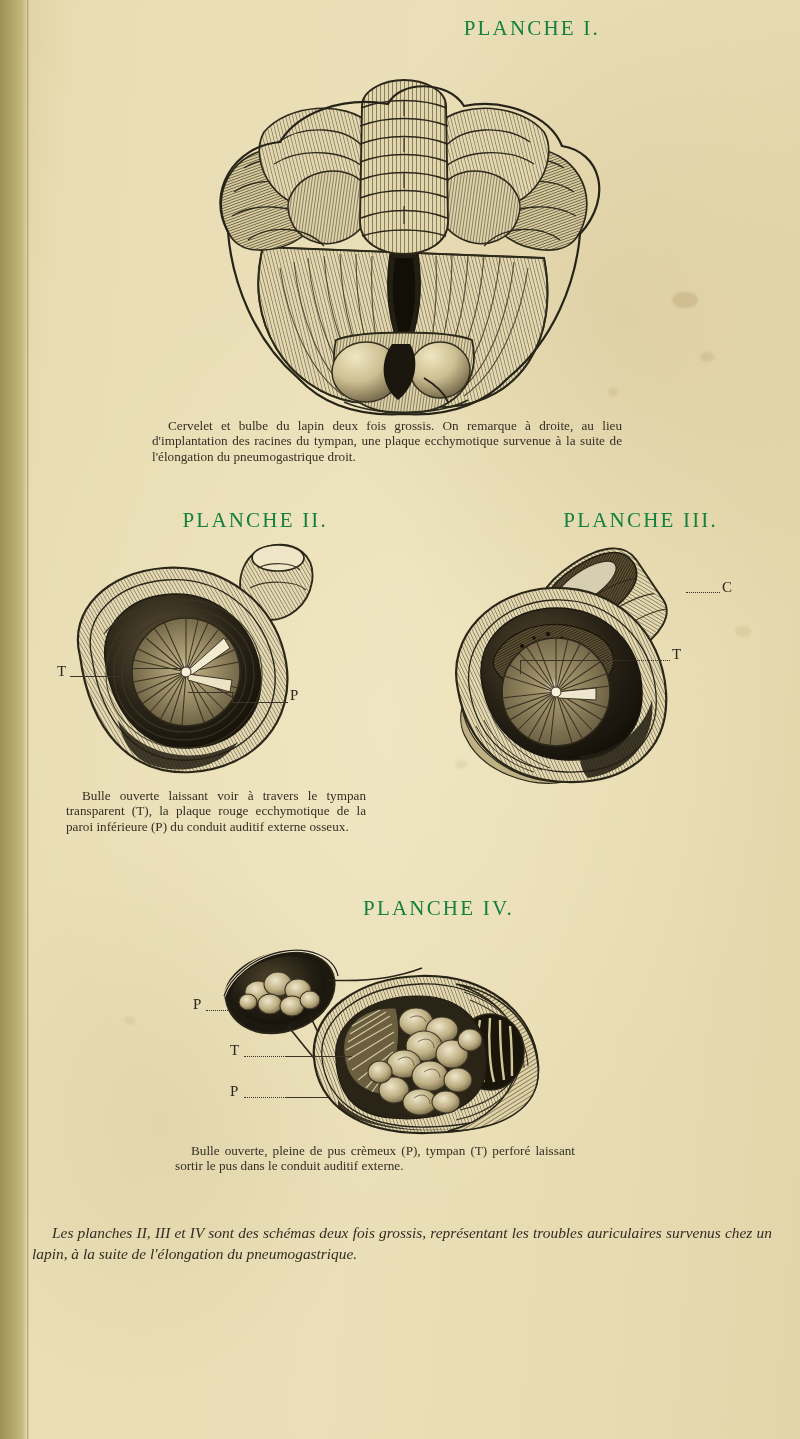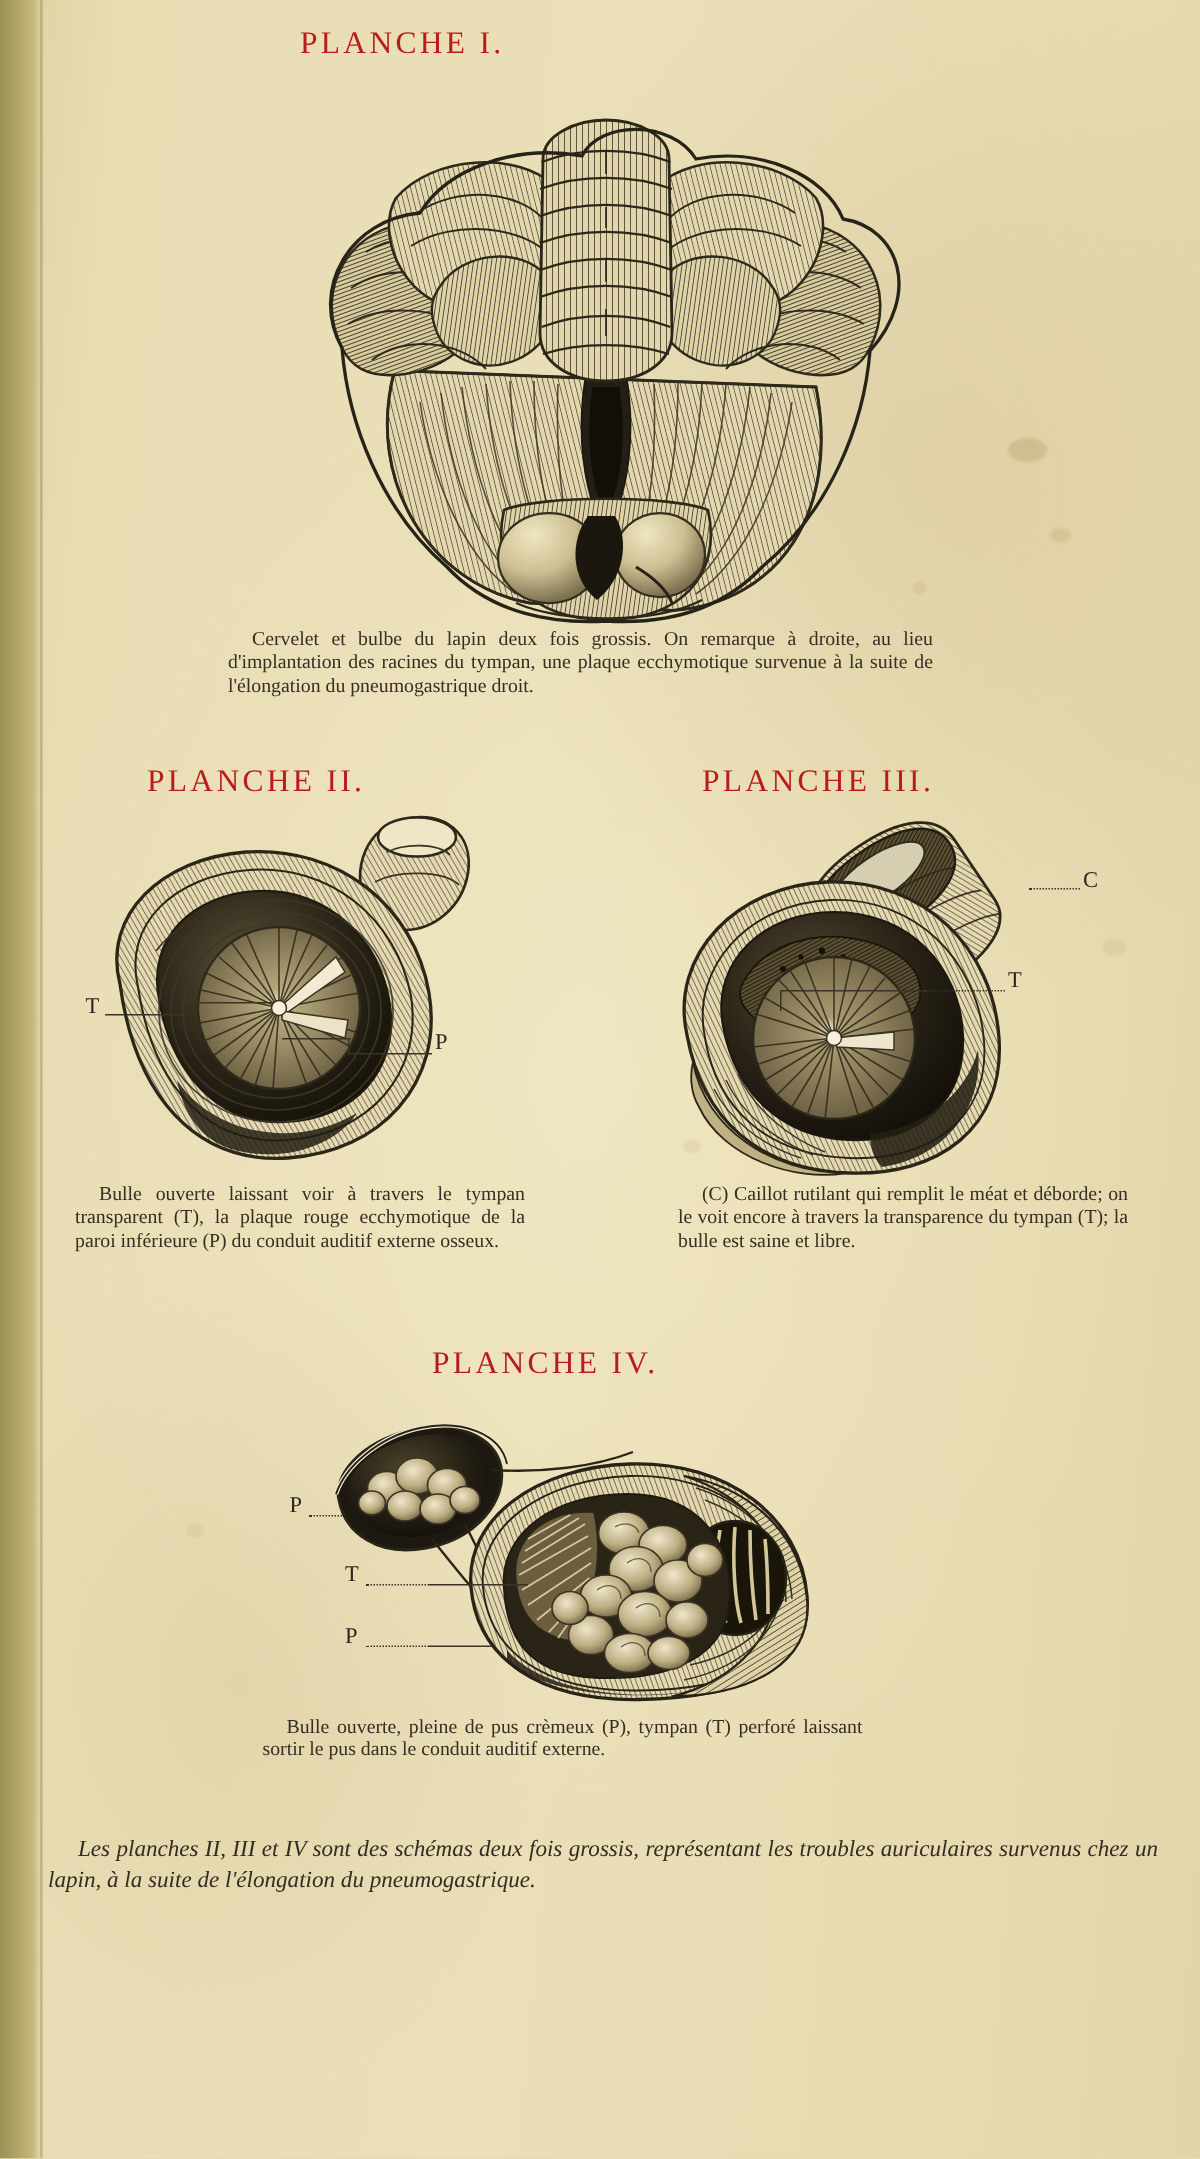--- a/index.html
+++ b/index.html
@@ -52,22 +52,22 @@
     left: 0; top: 0;
     width: 800px;
     height: 1439px;
   }
 
   
   .plate-title {
     position: absolute;
     font-size: 21px;
     letter-spacing: 2.2px;
-    color: #b91c1c;
-    text-align: left;
+    color: #15803d;
+    text-align: right;
     font-family: "Liberation Serif", "DejaVu Serif", serif;
   }
   .caption {
     position: absolute;
     font-size: 13.2px;
     line-height: 15.4px;
     text-align: justify;
     color: #342f24;
     text-indent: 16px;
   }
@@ -344,21 +344,21 @@
   <div class="fig-label" style="left:57px;top:664px;">T</div>
   <div class="leader" style="left:70px;top:676px;width:52px;"></div>
   <div class="leader vert" style="left:122px;top:668px;height:10px;"></div>
   <div class="leader" style="left:122px;top:668px;width:60px;"></div>
 
   <div class="fig-label" style="left:290px;top:688px;">P</div>
   <div class="leader" style="left:232px;top:702px;width:56px;"></div>
   <div class="leader vert" style="left:232px;top:692px;height:11px;"></div>
   <div class="leader" style="left:188px;top:692px;width:46px;"></div>
 
-  <div class="caption" style="left:50px;top:788px;width:300px;">Bulle ouverte laissant voir à travers le tympan transparent (T), la plaque rouge ecchymotique de la paroi inférieure (P) du conduit auditif externe osseux.</div>
+  <div class="caption" style="left:66px;top:788px;width:300px;">Bulle ouverte laissant voir à travers le tympan transparent (T), la plaque rouge ecchymotique de la paroi inférieure (P) du conduit auditif externe osseux.</div>
 
   <div class="fig" style="left:430px;top:540px;">
     <svg width="290" height="250" viewBox="0 0 290 250">
       <defs>
         <pattern id="p3rim" width="3.2" height="3.2" patternUnits="userSpaceOnUse" patternTransform="rotate(-25)">
           <rect width="3.2" height="3.2" fill="#e3d8b0"></rect>
           <line x1="0" y1="0" x2="0" y2="3.2" stroke="#4d4430" stroke-width="0.95"></line>
         </pattern>
         <pattern id="p3clot" width="2.3" height="2.3" patternUnits="userSpaceOnUse" patternTransform="rotate(62)">
           <rect width="2.3" height="2.3" fill="#5a4f33"></rect>
@@ -455,21 +455,20 @@
   </div>
 
   <div class="fig-label" style="left:722px;top:580px;">C</div>
   <div class="leader dotted" style="left:686px;top:592px;width:34px;"></div>
 
   <div class="fig-label" style="left:672px;top:647px;">T</div>
   <div class="leader dotted" style="left:616px;top:660px;width:54px;"></div>
   <div class="leader" style="left:520px;top:660px;width:98px;"></div>
   <div class="leader vert" style="left:520px;top:660px;height:14px;"></div>
 
-  <div class="caption" style="left:452px;top:788px;width:300px;">(C) Caillot rutilant qui remplit le méat et déborde; on le voit encore à travers la transparence du tympan (T); la bulle est saine et libre.</div>
 
   <div class="plate-title" style="left:288px;top:896px;width:226px;">PLANCHE IV.</div>
 
   <div class="fig" style="left:218px;top:930px;">
     <svg width="330" height="205" viewBox="0 0 330 205">
       <defs>
         <pattern id="p4rim" width="3.2" height="3.2" patternUnits="userSpaceOnUse" patternTransform="rotate(-20)">
           <rect width="3.2" height="3.2" fill="#e3d8b0"></rect>
           <line x1="0" y1="0" x2="0" y2="3.2" stroke="#4d4430" stroke-width="0.95"></line>
         </pattern>

